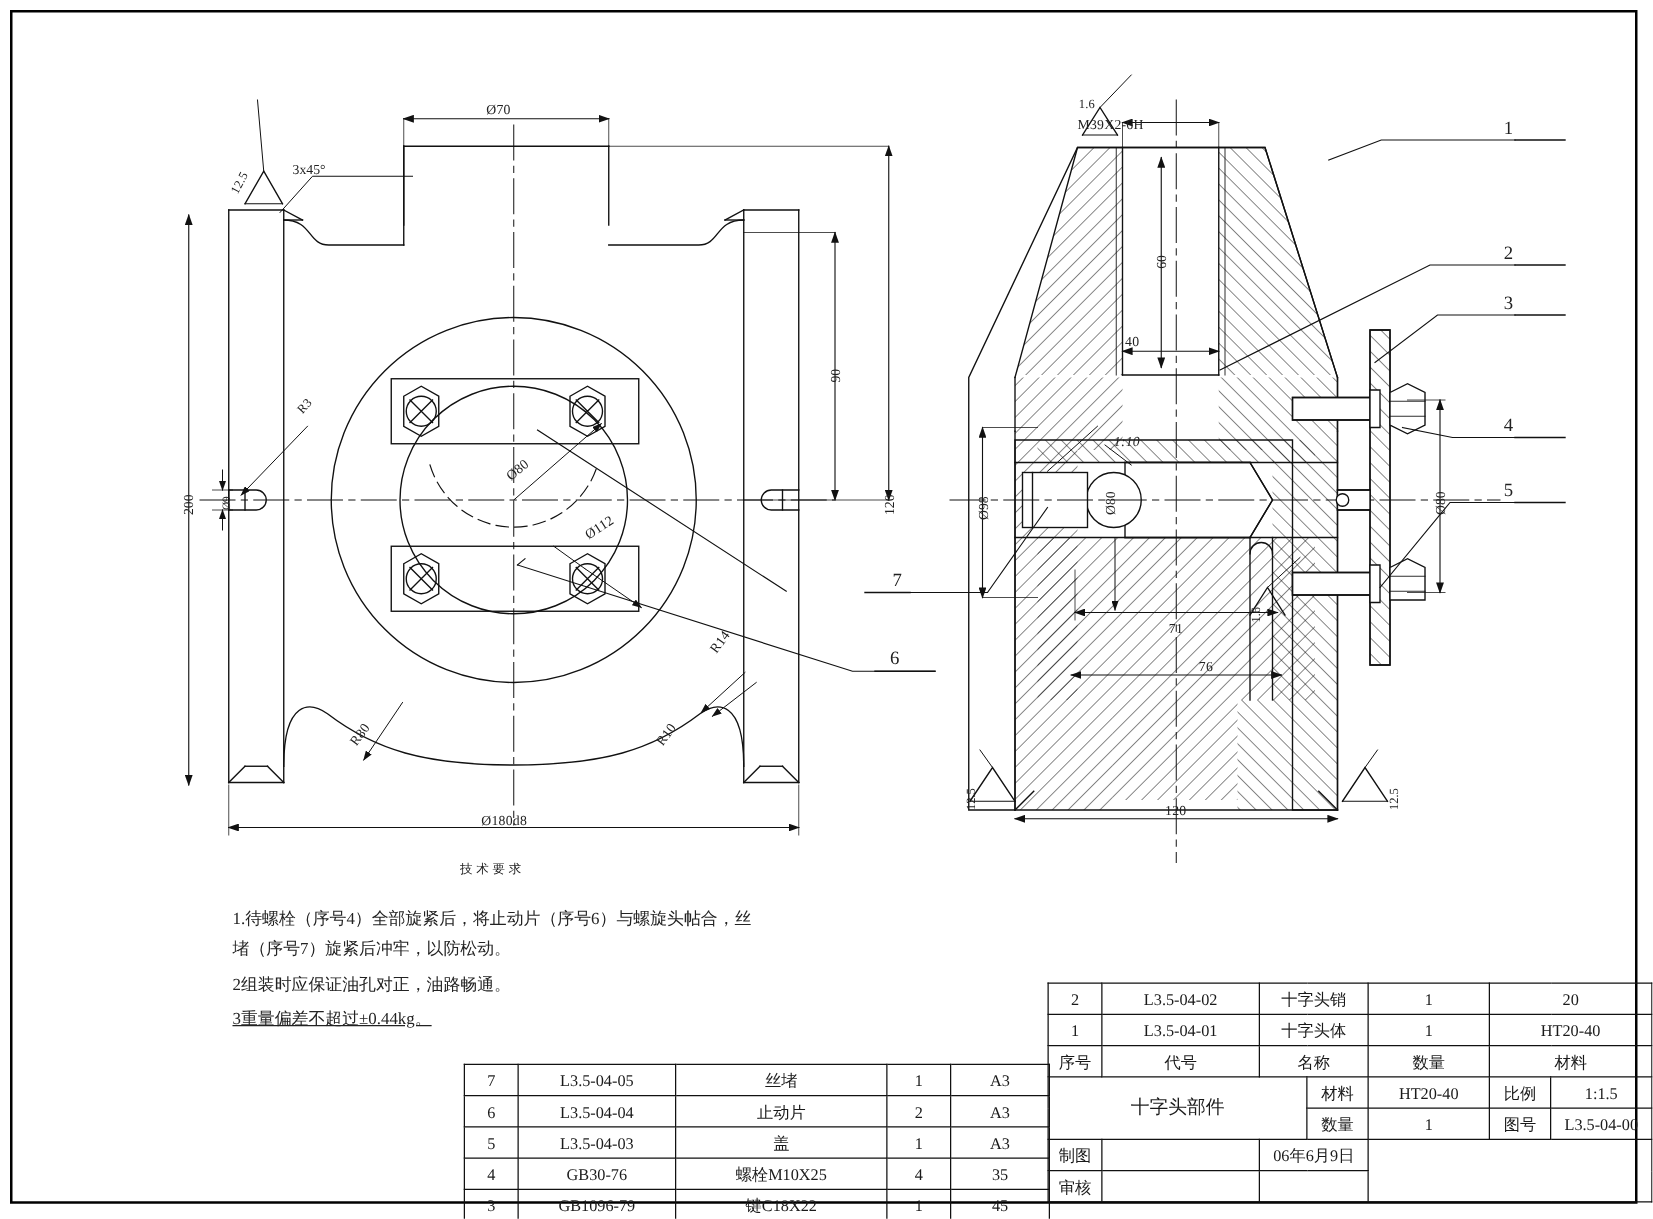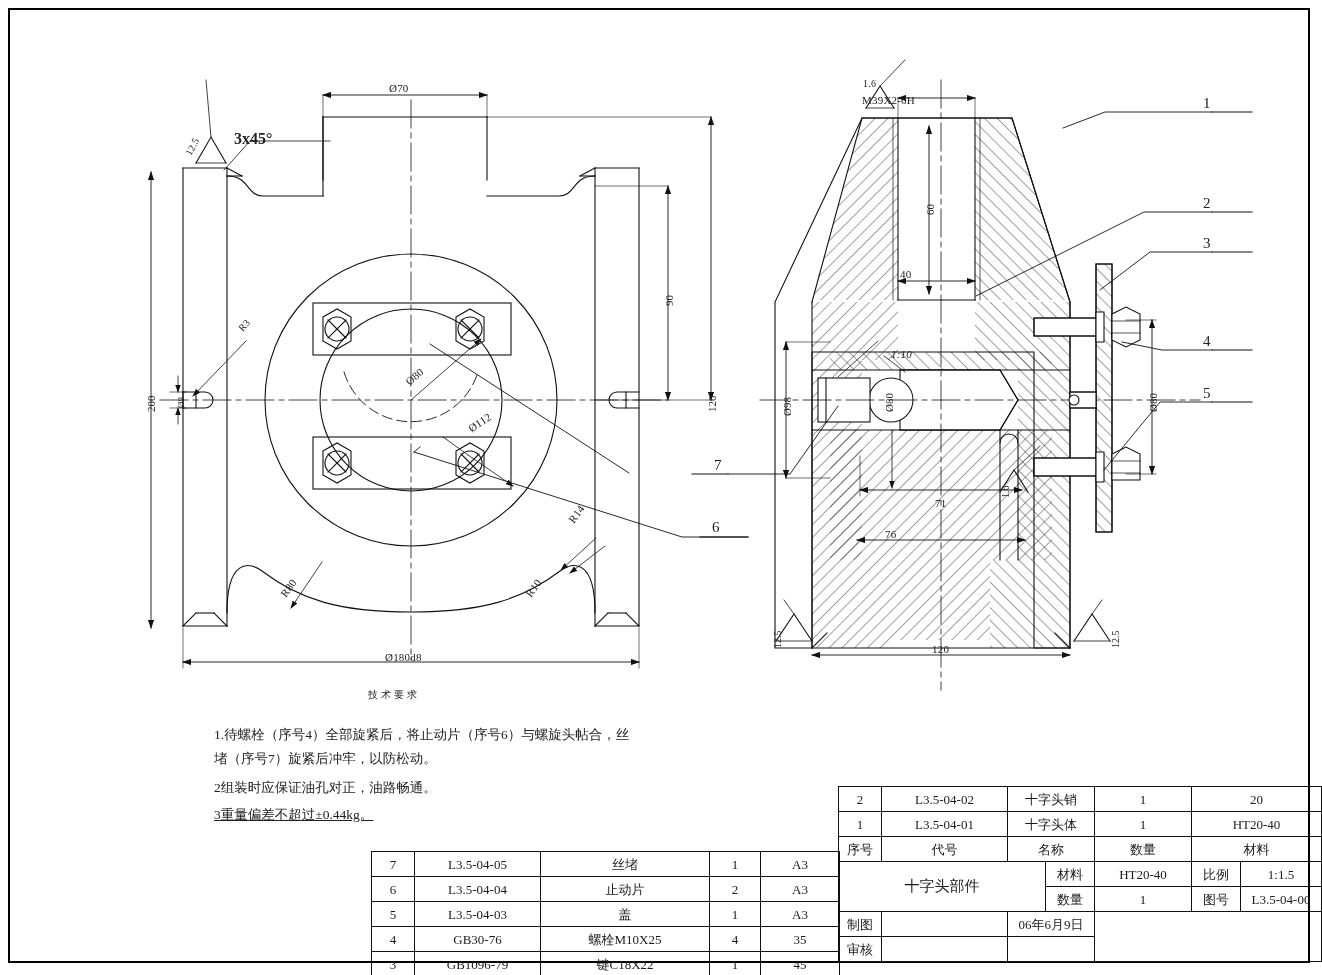--- a/index.html
+++ b/index.html
@@ -3,23 +3,23 @@
 <meta charset="utf-8">
 <style>
   html,body{margin:0;padding:0;background:#ffffff;}
   body{width:1322px;height:975px;position:relative;overflow:hidden;
        font-family:"Liberation Serif","DejaVu Serif",serif;color:#1a1a1a;}
   #sheet{position:absolute;left:0;top:0;width:1322px;height:801px;}
   svg{position:absolute;left:0;top:0;}
   .lbl{position:absolute;white-space:nowrap;font-family:"Liberation Serif","DejaVu Serif",serif;color:#222;}
   .dim{font-size:11px;letter-spacing:.2px;}
   .dimv{font-size:11px;transform:rotate(-90deg);transform-origin:left top;}
-  .rot45{font-size:16px;font-weight:bold;}
+  .rot45{font-size:11px;}
   .balloon{font-size:15px;}
-  .note{font-size:13.5px;margin-left:28px;}
+  .note{font-size:13.5px;}
   .tt{font-size:14px;}
   
   table{border-collapse:collapse;position:absolute;}
   table td{border:1px solid #111;text-align:center;vertical-align:middle;
            font-size:13px;font-family:"Liberation Serif","DejaVu Serif",serif;
            padding:0;line-height:1;}
   #bom{left:371px;top:851px;}
   #bom td{height:24px;}
   #tb{left:838px;top:786px;}
   #tb td{height:24px;}
@@ -324,21 +324,21 @@
 
   <div class="lbl dim" style="left:862px;top:94px;">M39X2-6H</div>
 
   <div class="lbl dim" style="left:863px;top:78px;font-size:10px;">1.6</div>
   <div class="lbl dimv" style="left:924px;top:215px;">60</div>
   <div class="lbl dim" style="left:900px;top:268px;">40</div>
   <div class="lbl dimv" style="left:781px;top:416px;">Ø98</div>
   <div class="lbl dim" style="left:891px;top:348px;font-style:italic;">1:10</div>
   <div class="lbl dimv" style="left:883px;top:412px;">Ø80</div>
   <div class="lbl dim" style="left:935px;top:497px;">71</div>
-  <div class="lbl dim" style="left:885px;top:528px;">76</div>
+  <div class="lbl dim" style="left:959px;top:528px;">76</div>
   <div class="lbl dim" style="left:932px;top:643px;">120</div>
   <div class="lbl dimv" style="left:1147px;top:412px;">Ø80</div>
   <div class="lbl dimv" style="left:1000px;top:498px;font-size:10px;">1.6</div>
   <div class="lbl dimv" style="left:772px;top:648px;font-size:10px;">12.5</div>
   <div class="lbl dimv" style="left:1110px;top:648px;font-size:10px;">12.5</div>
 
   <div class="lbl balloon" style="left:1203px;top:95px;">1</div>
   <div class="lbl balloon" style="left:1203px;top:195px;">2</div>
   <div class="lbl balloon" style="left:1203px;top:235px;">3</div>
   <div class="lbl balloon" style="left:1203px;top:333px;">4</div>

